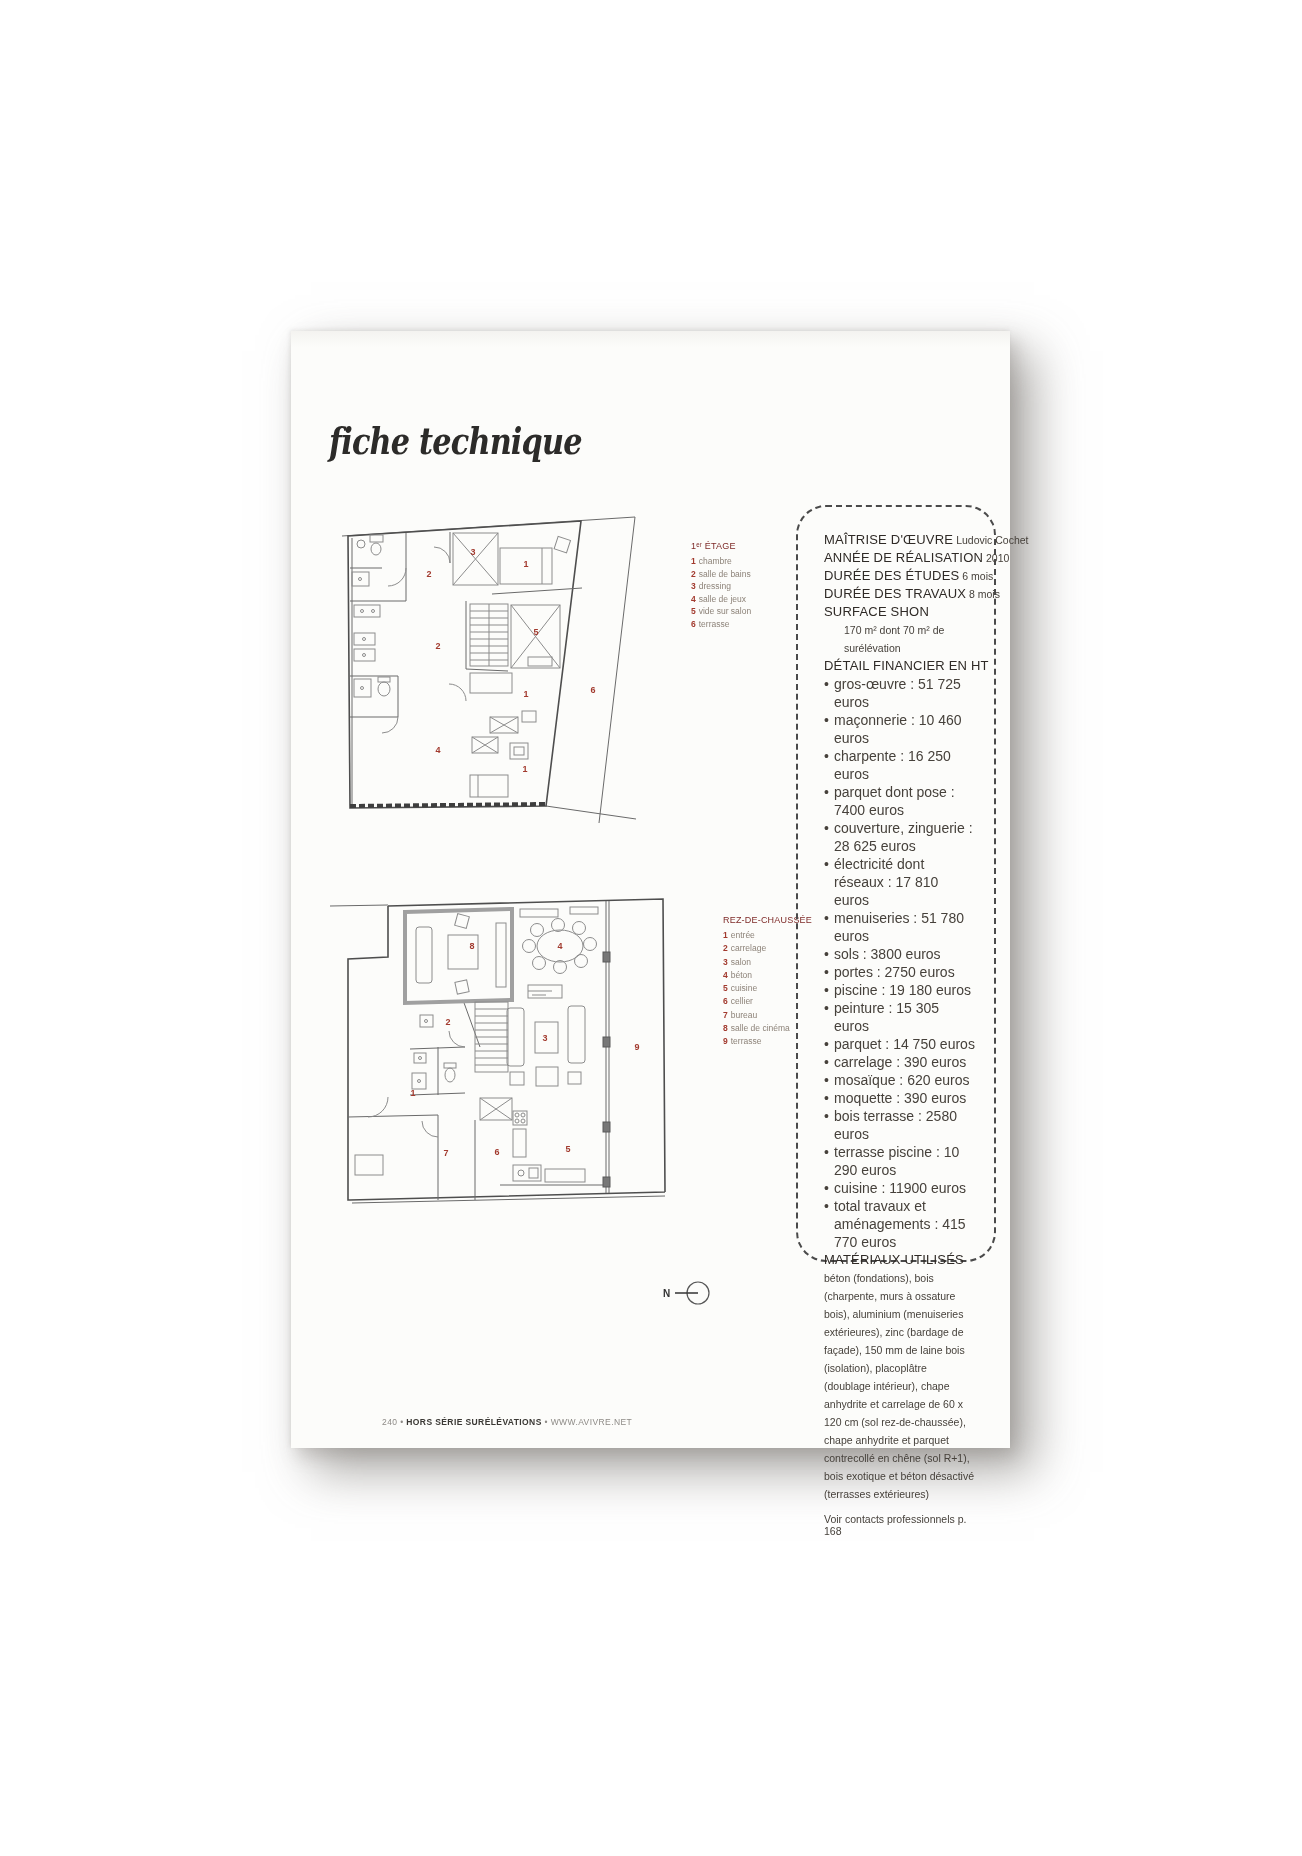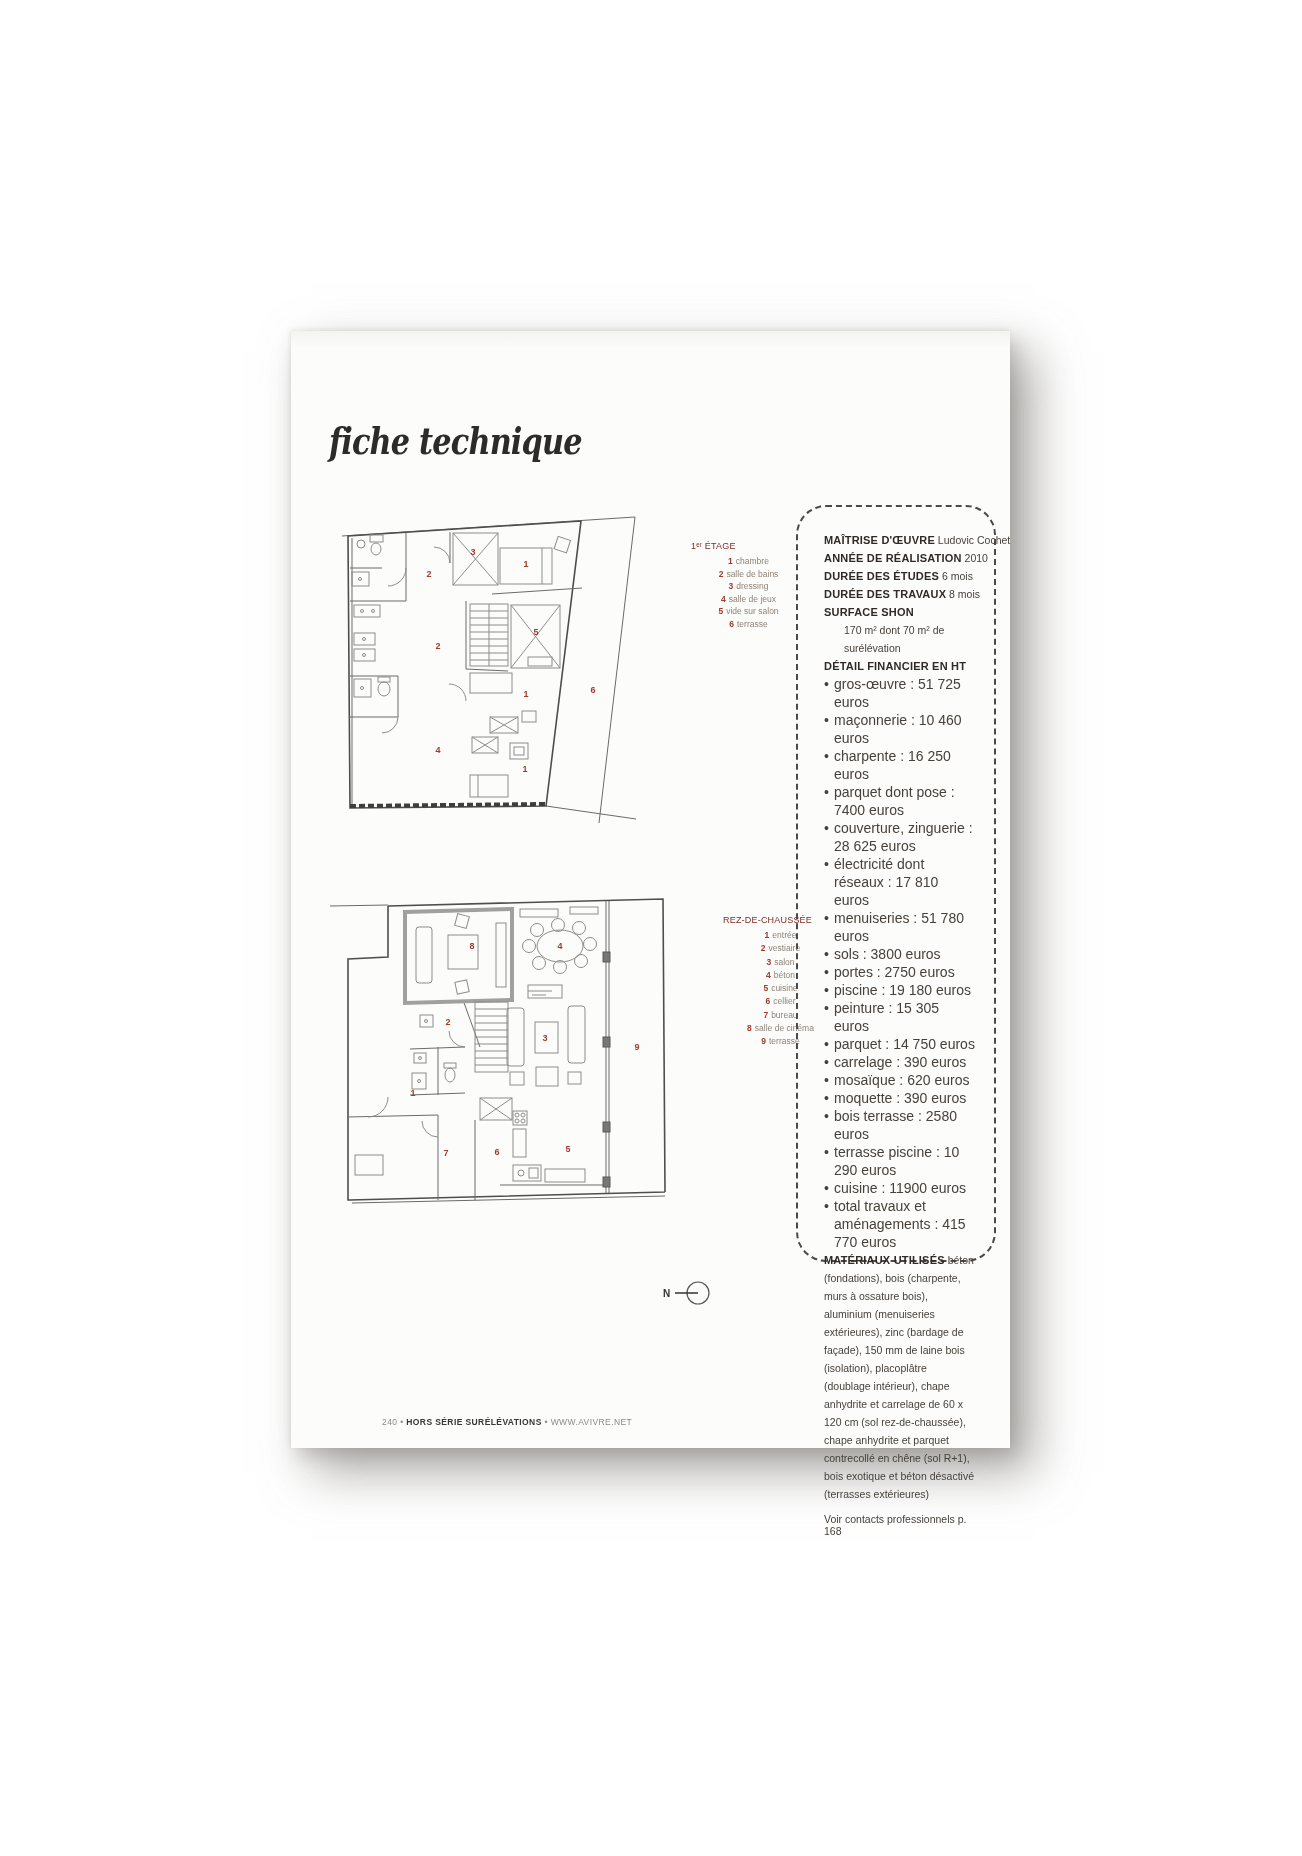--- a/index.html
+++ b/index.html
@@ -16,30 +16,30 @@
               transform:scaleX(.82);transform-origin:left top;white-space:nowrap;}
   
   .plan{position:absolute;}
   .plan1{left:49px;top:174px;}
   .plan2{left:39px;top:566px;}
   
   .legend{position:absolute;left:400px;width:115px;}
   .legend-floor1{top:210px;}
   .legend-ground{top:584px;margin-left:32px;}
   .legend h3{margin:0 0 4px 0;font-size:9px;font-weight:normal;color:#7e2a28;letter-spacing:.2px;}
-  .legend ul{margin:0;padding:0;list-style:none;text-align:center;}
+  .legend ul{margin:0;padding:0;list-style:none;}
   .legend li{font-size:8.5px;color:#8d8379;line-height:12.6px;}
   .legend-ground li{line-height:13.3px;}
   .legend .num{color:#a23a2e;font-weight:bold;margin-right:3px;}
   
   .infobox{position:absolute;left:505px;top:174px;width:200px;height:757px;
            border:2px dashed #4a4a4a;border-radius:30px;box-sizing:border-box;
            padding:24px 18px 0 26px;color:#46413b;}
   .meta-line{font-size:10.5px;line-height:18px;white-space:nowrap;}
-  .lbl{font-weight:bold;font-size:11px;letter-spacing:.2px;color:#2f2a26;}
+  .lbl{font-weight:normal;font-size:13px;letter-spacing:.2px;color:#2f2a26;}
   .val{font-size:10.5px;color:#46413b;}
   .plain-line{font-size:10.5px;line-height:18px;margin-left:20px;}
   .cost-line{font-size:14px;line-height:18px;position:relative;padding-left:10px;}
   .cost-line::before{content:"\2022";position:absolute;left:0;top:0;color:#46413b;}
   .materials{margin:0;font-size:10.5px;line-height:18px;}
   .contacts{margin-top:10px;font-size:10.5px;line-height:12px;}
   
   .north{position:absolute;left:372px;top:948px;display:flex;align-items:center;}
   .north-n{font-size:10px;font-weight:bold;color:#333;margin-right:2px;}
   
@@ -225,21 +225,21 @@
         <li><span class="num">4</span><span>salle de jeux</span></li>
         <li><span class="num">5</span><span>vide sur salon</span></li>
         <li><span class="num">6</span><span>terrasse</span></li>
       </ul>
     </div>
 
     <div class="legend legend-ground">
       <h3>REZ-DE-CHAUSSÉE</h3>
       <ul>
         <li><span class="num">1</span><span>entrée</span></li>
-        <li><span class="num">2</span><span>vestiaire</span></li>
+        <li><span class="num">2</span><span>carrelage</span></li>
         <li><span class="num">3</span><span>salon</span></li>
         <li><span class="num">4</span><span>béton</span></li>
         <li><span class="num">5</span><span>cuisine</span></li>
         <li><span class="num">6</span><span>cellier</span></li>
         <li><span class="num">7</span><span>bureau</span></li>
         <li><span class="num">8</span><span>salle de cinéma</span></li>
         <li><span class="num">9</span><span>terrasse</span></li>
       </ul>
     </div>
 

